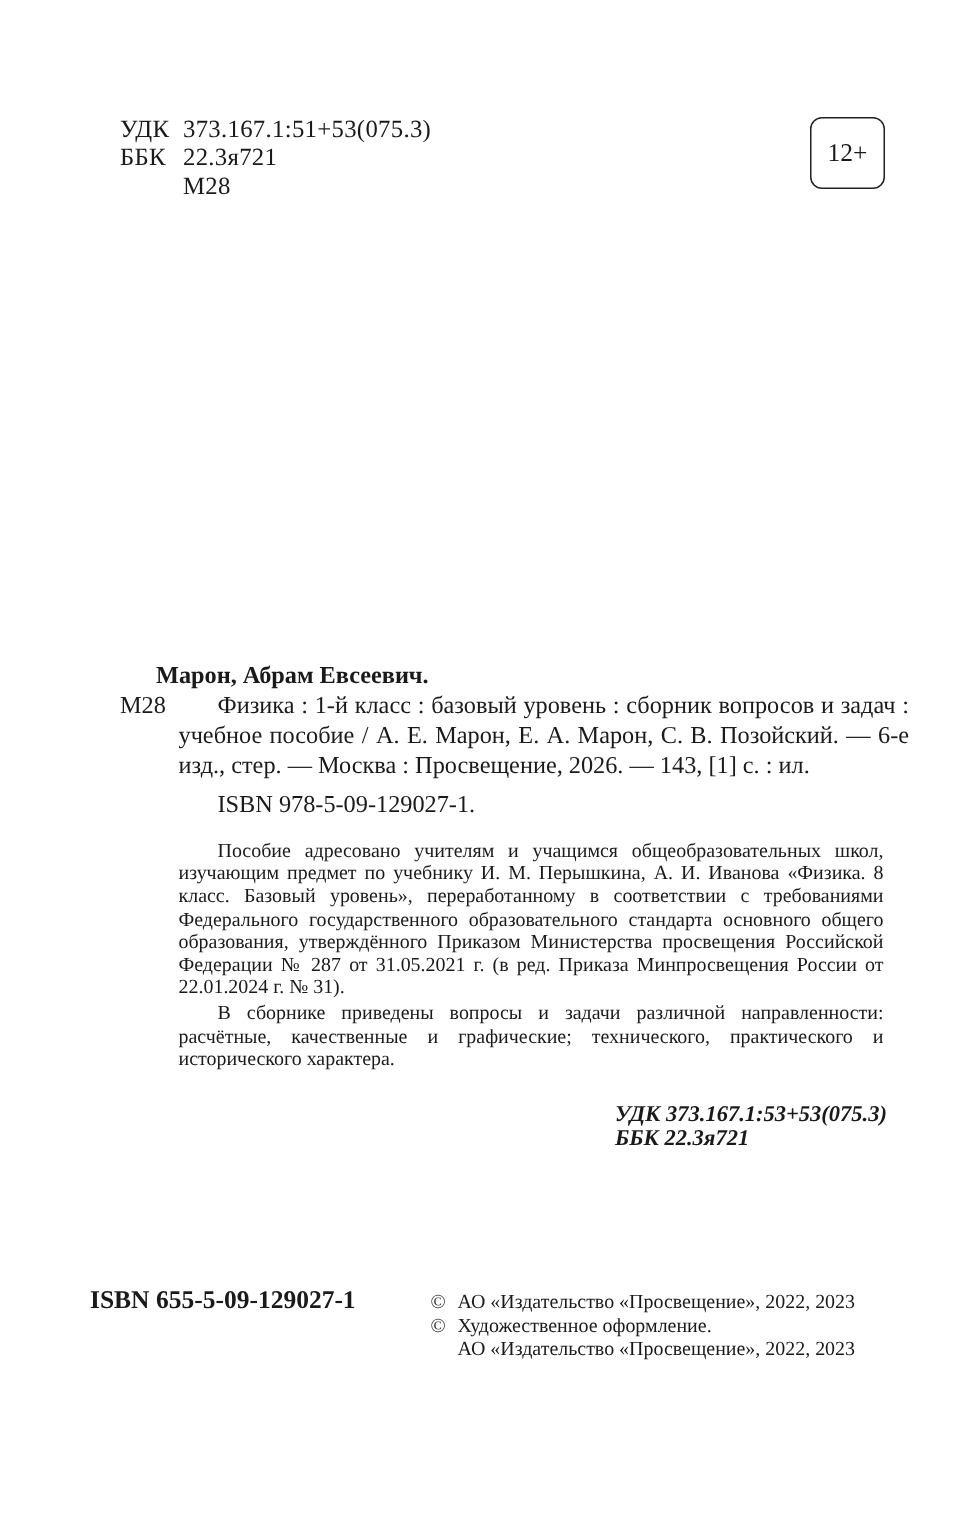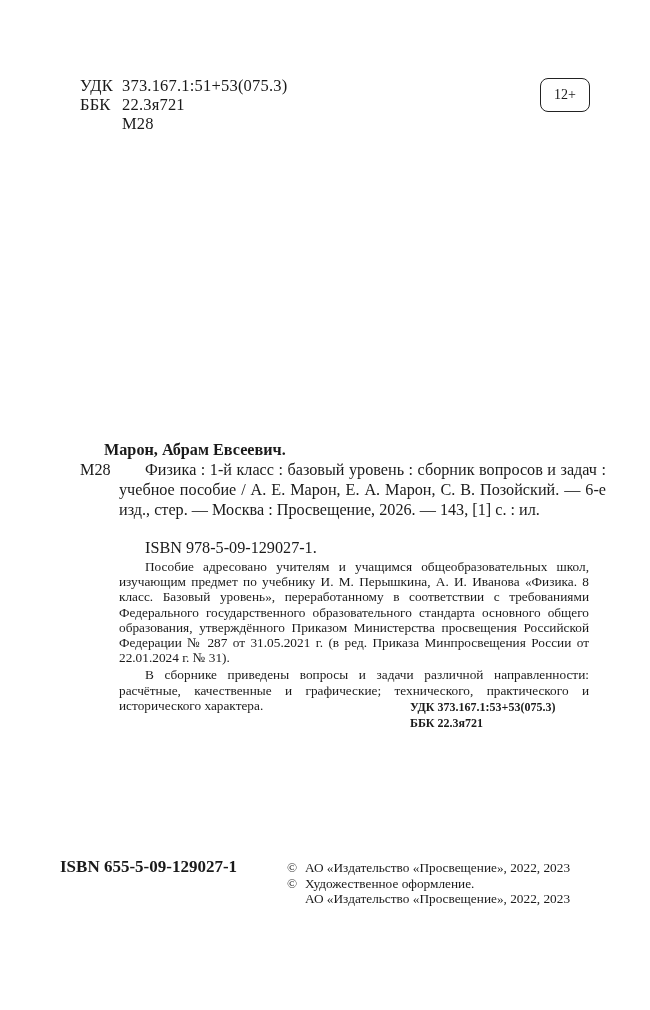--- a/index.html
+++ b/index.html
@@ -27,29 +27,29 @@
       letter-spacing: 0.2px;
     }
     .top-class .row { display: flex; white-space: nowrap; }
     .top-class .lbl { width: 42px; }
 
     
     .age-badge {
       left: 540px;
       top: 78px;
       width: 50px;
-      height: 34px;
+      height: 48px;
       border: 1.6px solid #222;
       border-radius: 8px;
       box-sizing: border-box;
       display: flex;
       align-items: center;
       justify-content: center;
       font-family: "Liberation Serif", serif;
-      font-size: 14px;
+      font-size: 17px;
     }
 
     
     .entry {
       left: 80px;
       top: 440px;
       width: 526px;
       font-family: "Liberation Serif", serif;
       font-size: 16.2px;
       line-height: 20px;
@@ -64,47 +64,48 @@
       top: 20px;
     }
     .entry .desc {
       margin-left: 39px;
       text-align: justify;
       text-indent: 26px;
       hyphens: manual;
     }
     .entry .isbn-line {
       margin-left: 65px;
-      margin-top: 18px;
+      margin-top: 6px;
     }
 
     
     .annotation {
       left: 119px;
       top: 559px;
       width: 470px;
       font-family: "Liberation Serif", serif;
       font-size: 13.3px;
       line-height: 15.2px;
       text-align: justify;
     }
     .annotation p {
       margin: 0;
       text-indent: 26px;
     }
     .annotation p + p { margin-top: 2px; }
 
     .bottom-class {
       left: 410px;
-      top: 700px;
+      top: 736px;
       font-family: "Liberation Serif", serif;
-      font-size: 12px;
+      font-size: 15px;
       line-height: 15.5px;
       font-weight: bold;
       white-space: nowrap;
+      font-style: italic;
     }
 
     
     .footer-isbn {
       left: 60px;
       top: 857px;
       font-family: "Liberation Serif", serif;
       font-size: 17px;
       font-weight: bold;
       white-space: nowrap;

